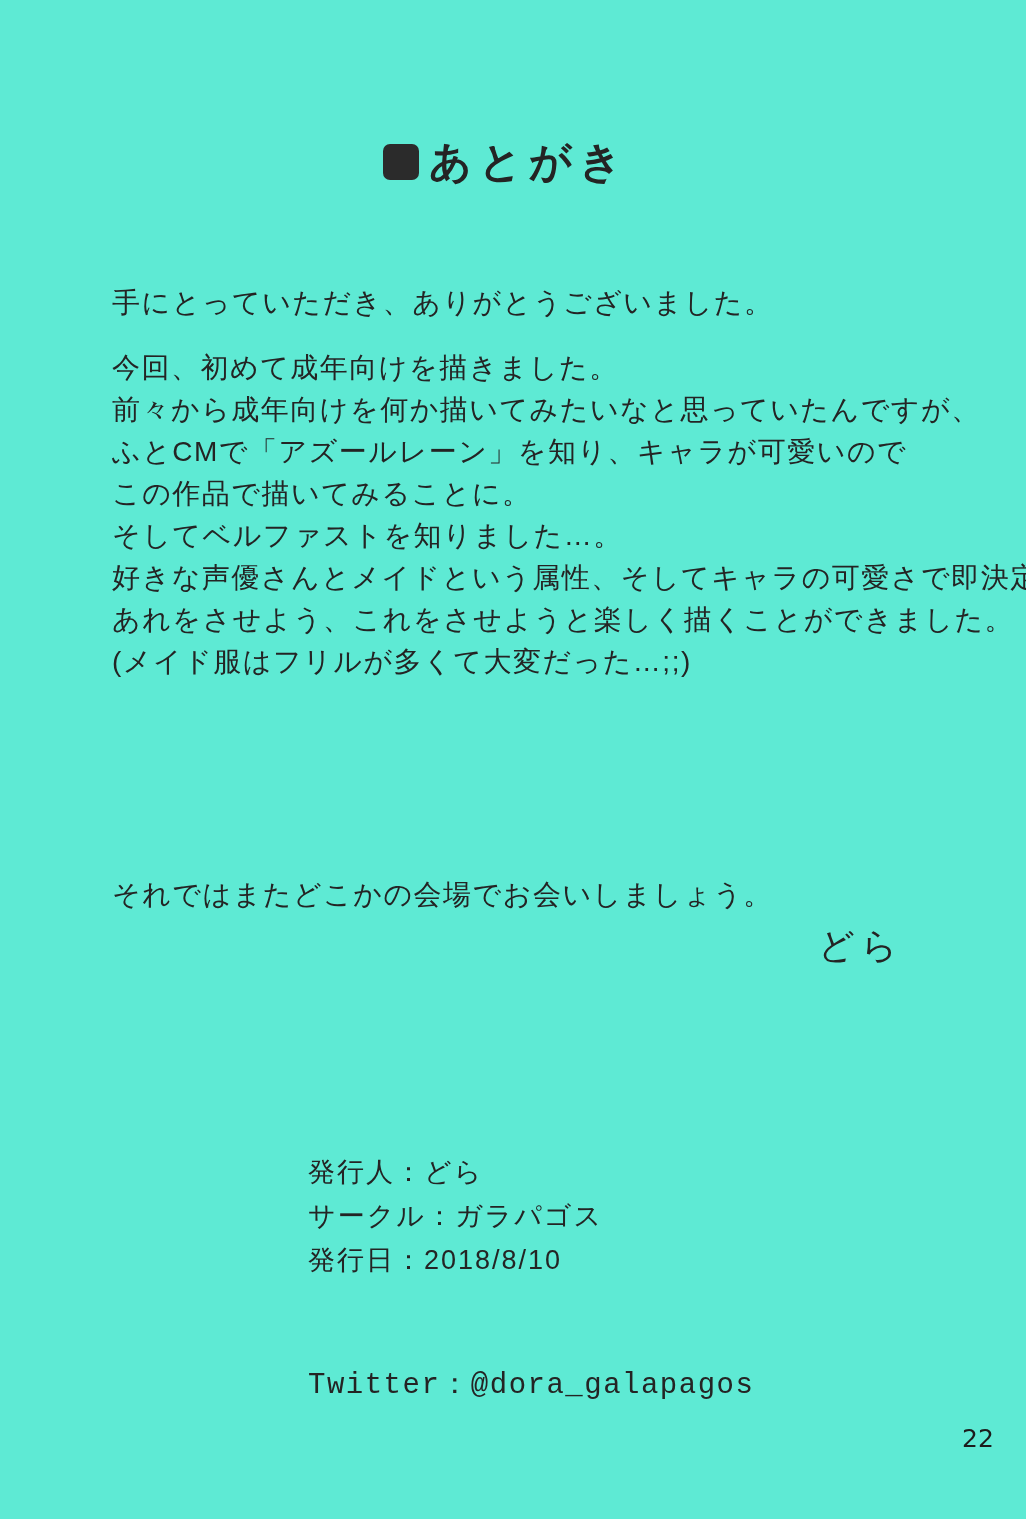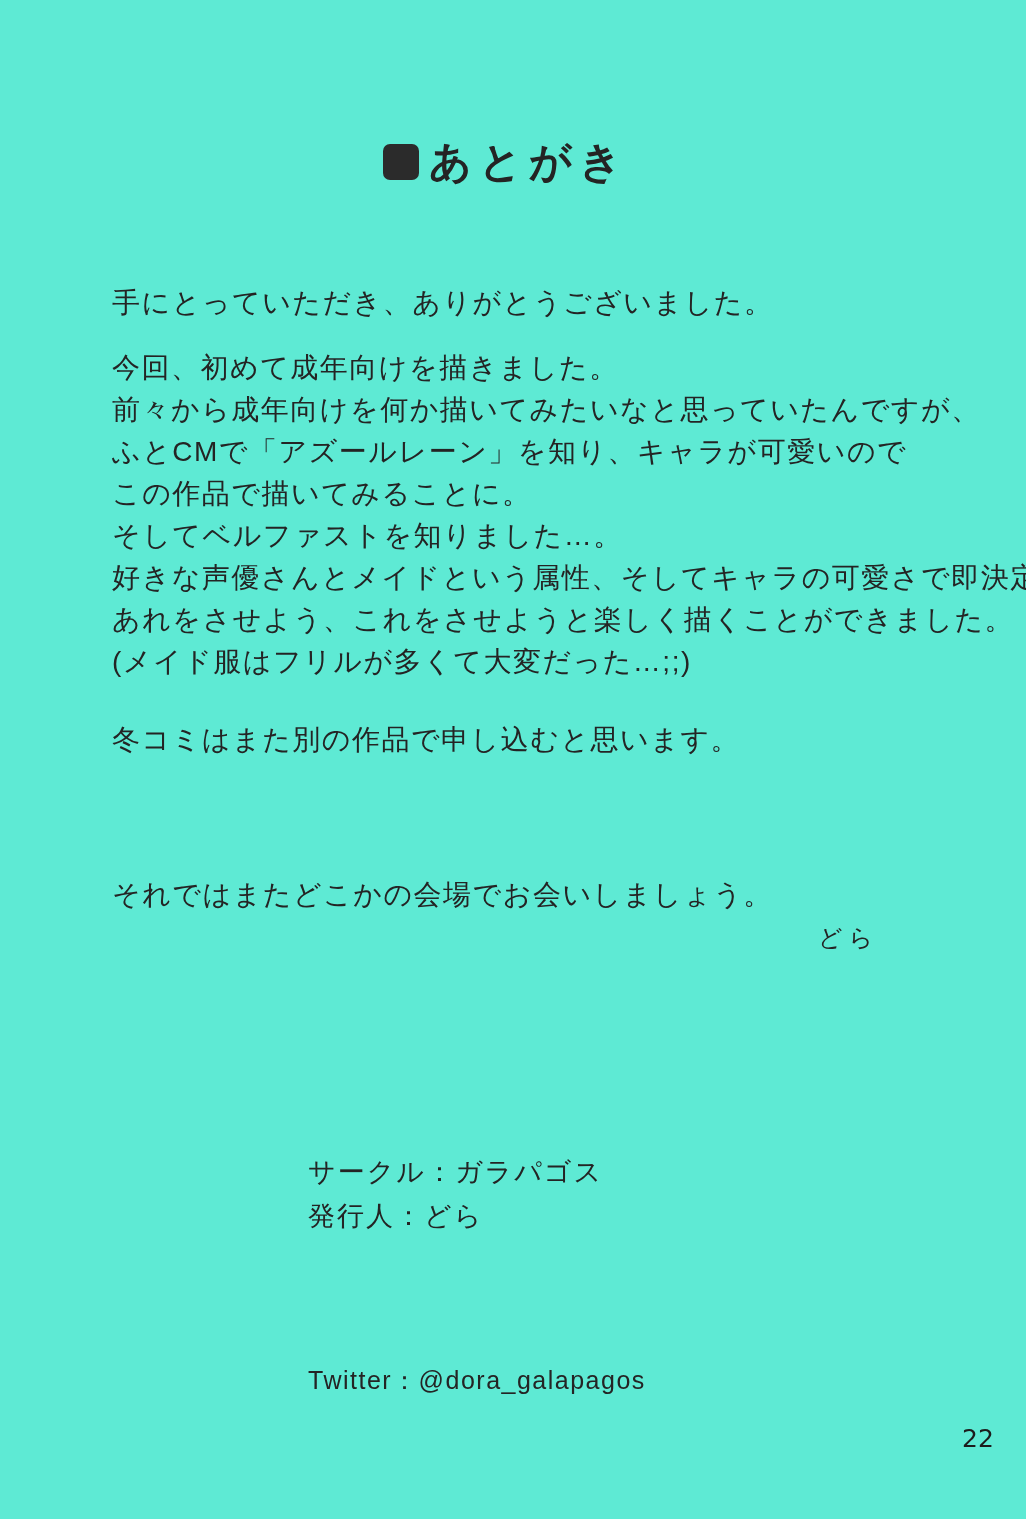--- a/index.html
+++ b/index.html
@@ -47,40 +47,41 @@
     white-space: nowrap;
   }
   .para-1 { top: 262px; margin-top: 20px; }
   .para-2 { top: 347px; }
   .para-3 { top: 719px; }
   .para-4 { top: 841px; margin-top: 33px; }
   .signature {
     position: absolute;
     left: 818px;
     top: 922px;
-    font-size: 24px;
+    font-size: 36px;
     letter-spacing: 6px;
     white-space: nowrap;
   }
   .colophon {
     position: absolute;
     left: 308px;
     top: 1150px;
     font-size: 27px;
     line-height: 44px;
     letter-spacing: 2px;
     white-space: nowrap;
   }
   .twitter-line {
     position: absolute;
     left: 308px;
     top: 1364px;
-    font-size: 25px;
+    font-size: 29px;
     letter-spacing: 1.5px;
     white-space: nowrap;
+    font-family: Liberation Mono, monospace;
   }
   .page-number {
     position: absolute;
     left: 962px;
     top: 1424px;
     font-size: 25px;
     color: #1c1c1c;
     font-family: "DejaVu Sans", sans-serif;
   }
 </style>
@@ -103,31 +104,31 @@
     <div>前々から成年向けを何か描いてみたいなと思っていたんですが、</div>
     <div>ふとCMで「アズールレーン」を知り、キャラが可愛いので</div>
     <div>この作品で描いてみることに。</div>
     <div>そしてベルファストを知りました…。</div>
     <div>好きな声優さんとメイドという属性、そしてキャラの可愛さで即決定。</div>
     <div>あれをさせよう、これをさせようと楽しく描くことができました。</div>
     <div>(メイド服はフリルが多くて大変だった…;;)</div>
   </div>
 
   <div class="body-para para-3">
-    <div>冬コミはまた別の作品で申し込むと思います。</div>
   </div>
 
   <div class="body-para para-4">
     <div>それではまたどこかの会場でお会いしましょう。</div>
   </div>
 
   <div class="signature">どら</div>
 
   <div class="colophon">
+    <div>発行人：どら</div>
     <div>サークル：ガラパゴス</div>
-    <div>発行人：どら</div>
+    <div>発行日：2018/8/10</div>
   </div>
 
   <div class="twitter-line">Twitter：@dora_galapagos</div>
 
   <div class="page-number">22</div>
 
 </div>
 
 </body></html>

